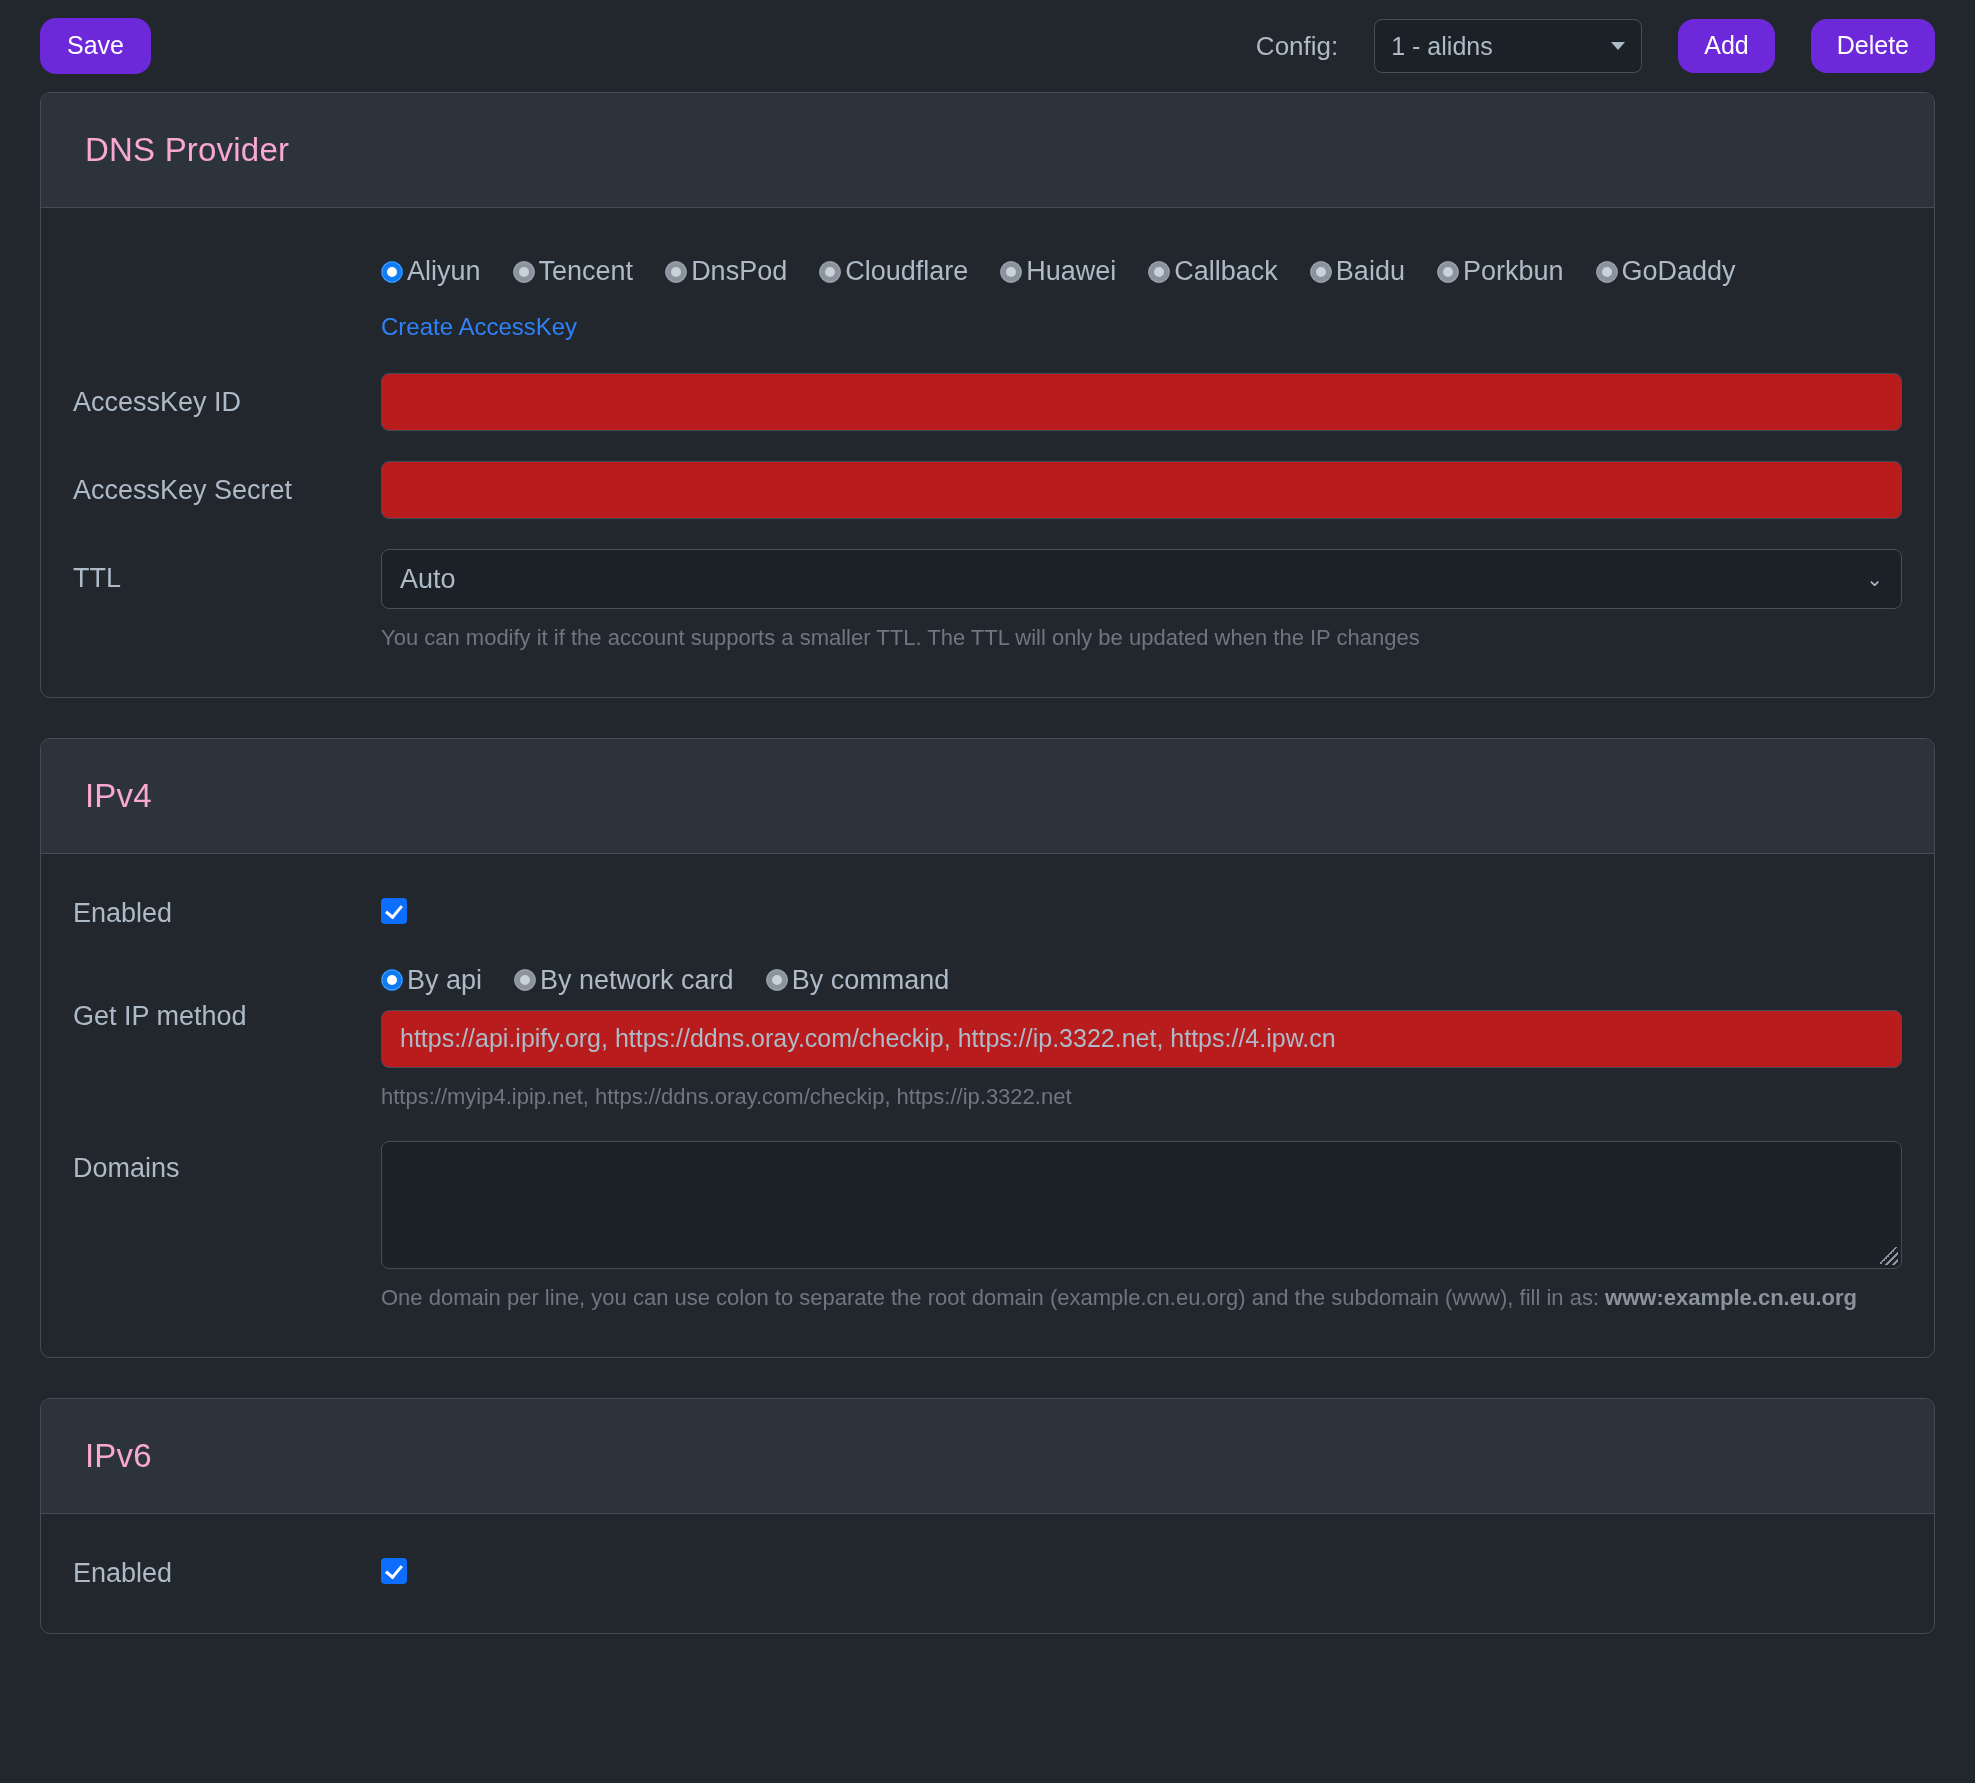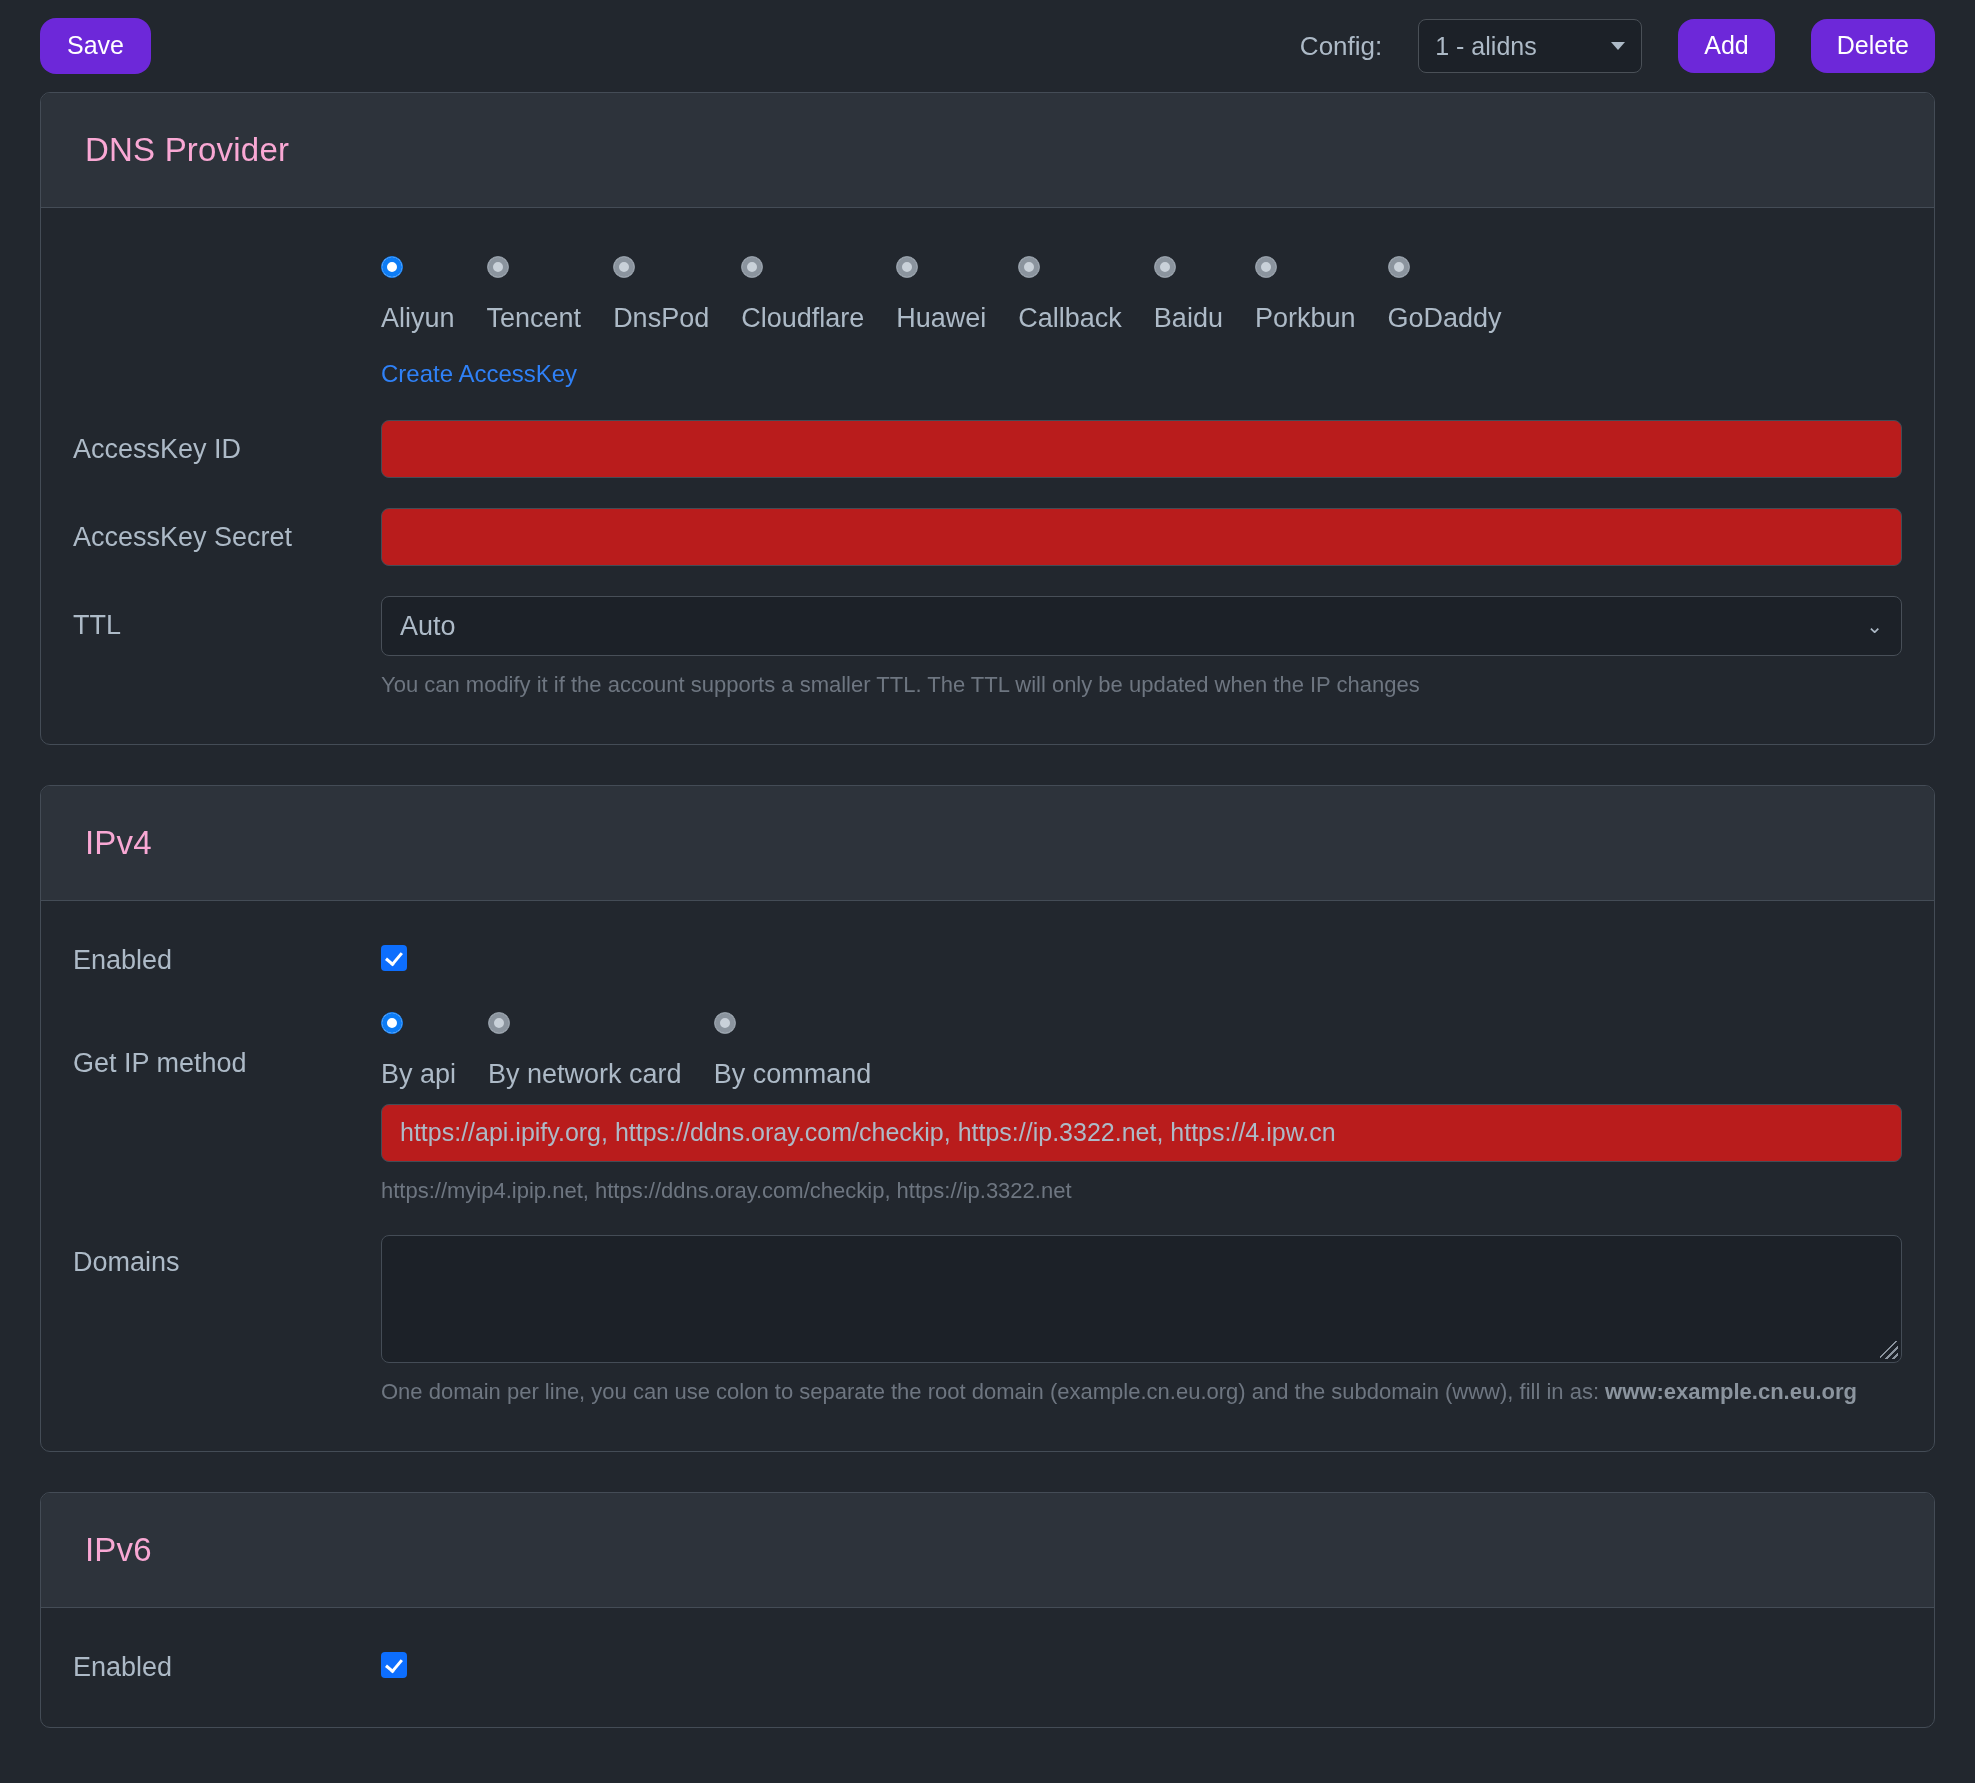--- a/index.html
+++ b/index.html
@@ -45,21 +45,21 @@
     align-items: center;
     gap: 36px;
   }
   .config-label {
     color: #adbac7;
     font-size: 26px;
     white-space: nowrap;
   }
   .select {
     position: relative;
-    width: 224px;
+    width: 268px;
     height: 54px;
     background: #1c2128;
     border: 1px solid #4a5057;
     border-radius: 8px;
     display: flex;
     align-items: center;
     padding: 0 16px;
     color: #adbac7;
     font-size: 25px;
     cursor: pointer;
@@ -120,26 +120,25 @@
   .radio-block { padding-top: 48px; }
   .radio-line {
     display: flex;
     align-items: center;
     flex-wrap: nowrap;
     gap: 0;
     margin-bottom: 18px;
   }
   .radio-item {
     display: flex;
-    align-items: flex-start;
-    gap: 25px;
+    align-items: center;
+    gap: 4px;
     margin-right: 32px;
     cursor: pointer;
     white-space: nowrap;
-    flex-direction: column;
   }
   .radio {
     width: 22px; height: 22px;
     border-radius: 50%;
     background: #c9d1d9;
     border: 1px solid #8b949e;
     position: relative;
     flex: 0 0 auto;
     box-shadow: inset 0 0 0 5px #8b949e;
   }

